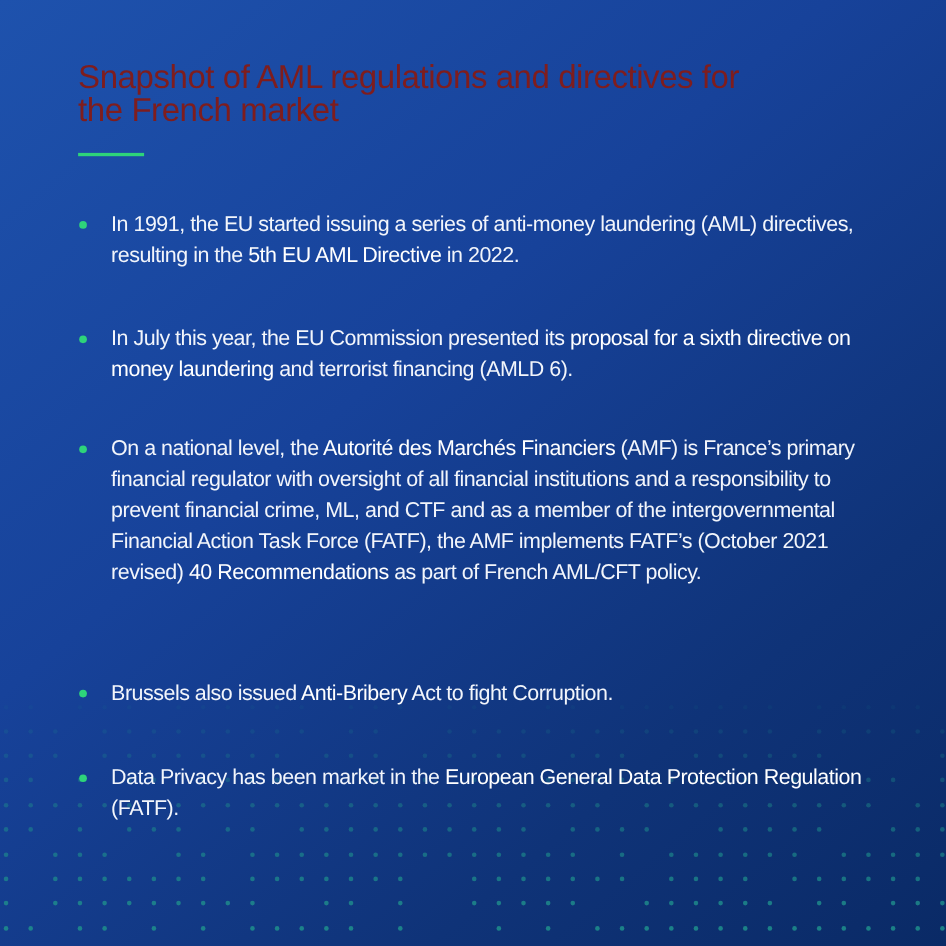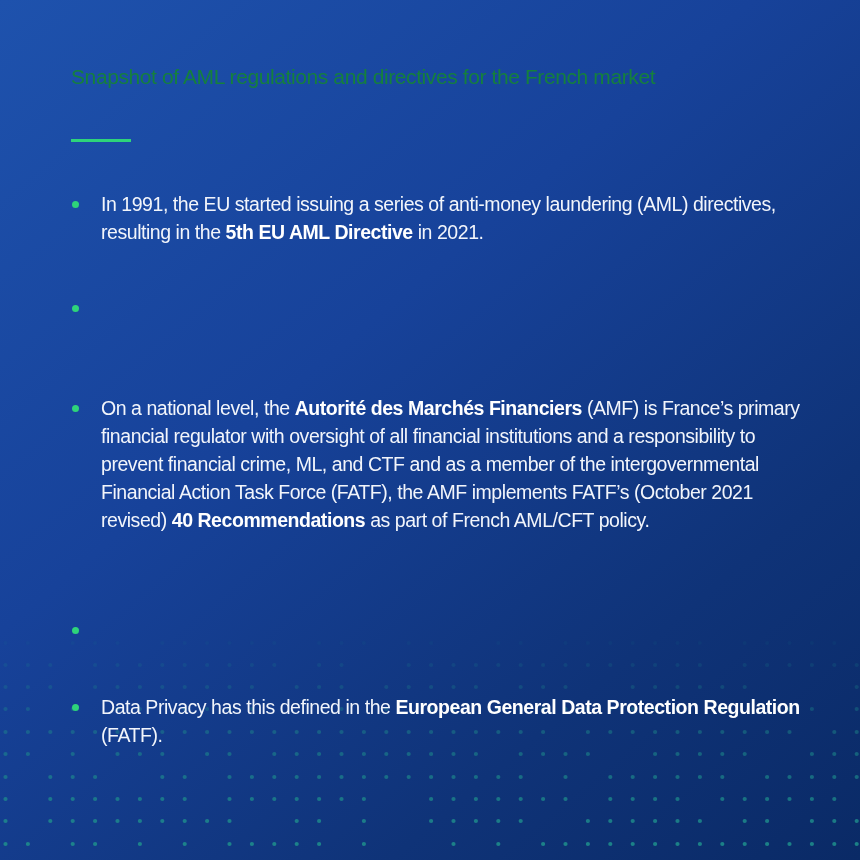--- a/index.html
+++ b/index.html
@@ -5,30 +5,30 @@
   html, body { margin: 0; padding: 0; }
   body {
     width: 860px; height: 860px; overflow: hidden; position: relative;
     background: linear-gradient(140deg, #1e52ad 0%, #17429a 40%, #0f3378 75%, #0a2a66 100%);
     font-family: "Liberation Sans", sans-serif;
     color: #ffffff;
   }
   .dots { position: absolute; left: 0; top: 0; width: 860px; height: 860px; pointer-events: none; }
   .title {
     position: absolute; left: 71px; top: 56px; width: 640px;
-    font-size: 21px; line-height: 42px; font-weight: 400;
-    letter-spacing: -0.4px; color: #15803d; margin: 0;
+    font-size: 30px; line-height: 30px; font-weight: 400;
+    letter-spacing: -0.4px; color: #7f1d1d; margin: 0;
   }
   .accent {
     position: absolute; left: 71px; top: 139px; width: 60px; height: 3px;
     background: #2ed47a;
   }
   .bullets { position: absolute; left: 0; top: 0; width: 860px; margin: 0; padding: 0; list-style: none; }
   .item { position: absolute; left: 101px; width: 700px; font-size: 19.5px; line-height: 28px; letter-spacing: -0.45px; color: #f2f5fb; }
-  .item b { font-weight: 700; color: #ffffff; }
+  .item b { font-weight: 400; color: #ffffff; }
   .dot-bullet {
     position: absolute; left: -29.5px; top: 11px; width: 7px; height: 7px; border-radius: 50%;
     background: #2ed47a;
   }
 </style>
 </head>
 <body>
 
 <svg class="dots" xmlns="http://www.w3.org/2000/svg" width="860" height="860" id="dotsvg">
     <circle cx="5.5" cy="643" r="2.1" fill="#1f8f8c" opacity="0.08"></circle>
@@ -340,34 +340,40 @@
     <circle cx="856.7" cy="844" r="2.1" fill="#1f8f8c" opacity="0.85"></circle>
   </svg>
 
 <h1 class="title">Snapshot of AML regulations and directives for the French market</h1>
 <div class="accent" style="background: rgb(46, 212, 122);"></div>
 
 <ul class="bullets">
   <li class="item" style="top:190px;">
     <span class="dot-bullet" style="background: rgb(46, 212, 122);"></span>
     <span>
-      <span>In 1991, the EU started issuing a series of anti-money laundering (AML) directives, resulting in the </span><b>5th EU AML Directive</b><span> in 2021.</span>
+      <span>In 1991, the EU started issuing a series of anti-money laundering (AML) directives, resulting in the </span><b>5th EU AML Directive</b><span> in 2022.</span>
     </span>
   </li>
   <li class="item" style="top:294px;">
     <span class="dot-bullet" style="background: rgb(46, 212, 122);"></span>
+    <span>
+      <span>In July this year, the EU Commission presented its </span><b>proposal for a sixth directive on money laundering</b><span> and terrorist financing (AMLD 6).</span>
+    </span>
   </li>
   <li class="item" style="top:394px;">
     <span class="dot-bullet" style="background: rgb(46, 212, 122);"></span>
     <span>
       <span>On a national level, the </span><b>Autorité des Marchés Financiers</b><span> (AMF) is France’s primary financial regulator with oversight of all financial institutions and a responsibility to prevent financial crime, ML, and CTF and as a member of the intergovernmental Financial Action Task Force (FATF), the AMF implements FATF’s (October 2021 revised) </span><b>40 Recommendations</b><span> as part of French AML/CFT policy.</span>
     </span>
   </li>
   <li class="item" style="top:616px;">
     <span class="dot-bullet" style="background: rgb(46, 212, 122);"></span>
+    <span>
+      <span>Brussels also issued </span><b>Anti-Bribery</b><span> Act to fight Corruption.</span>
+    </span>
   </li>
   <li class="item" style="top:693px;">
     <span class="dot-bullet" style="background: rgb(46, 212, 122);"></span>
     <span>
-      <span>Data Privacy has this defined in the </span><b>European General Data Protection Regulation</b><span> (FATF).</span>
+      <span>Data Privacy has been market in the </span><b>European General Data Protection Regulation</b><span> (FATF).</span>
     </span>
   </li>
 </ul>
 
 </body></html>

